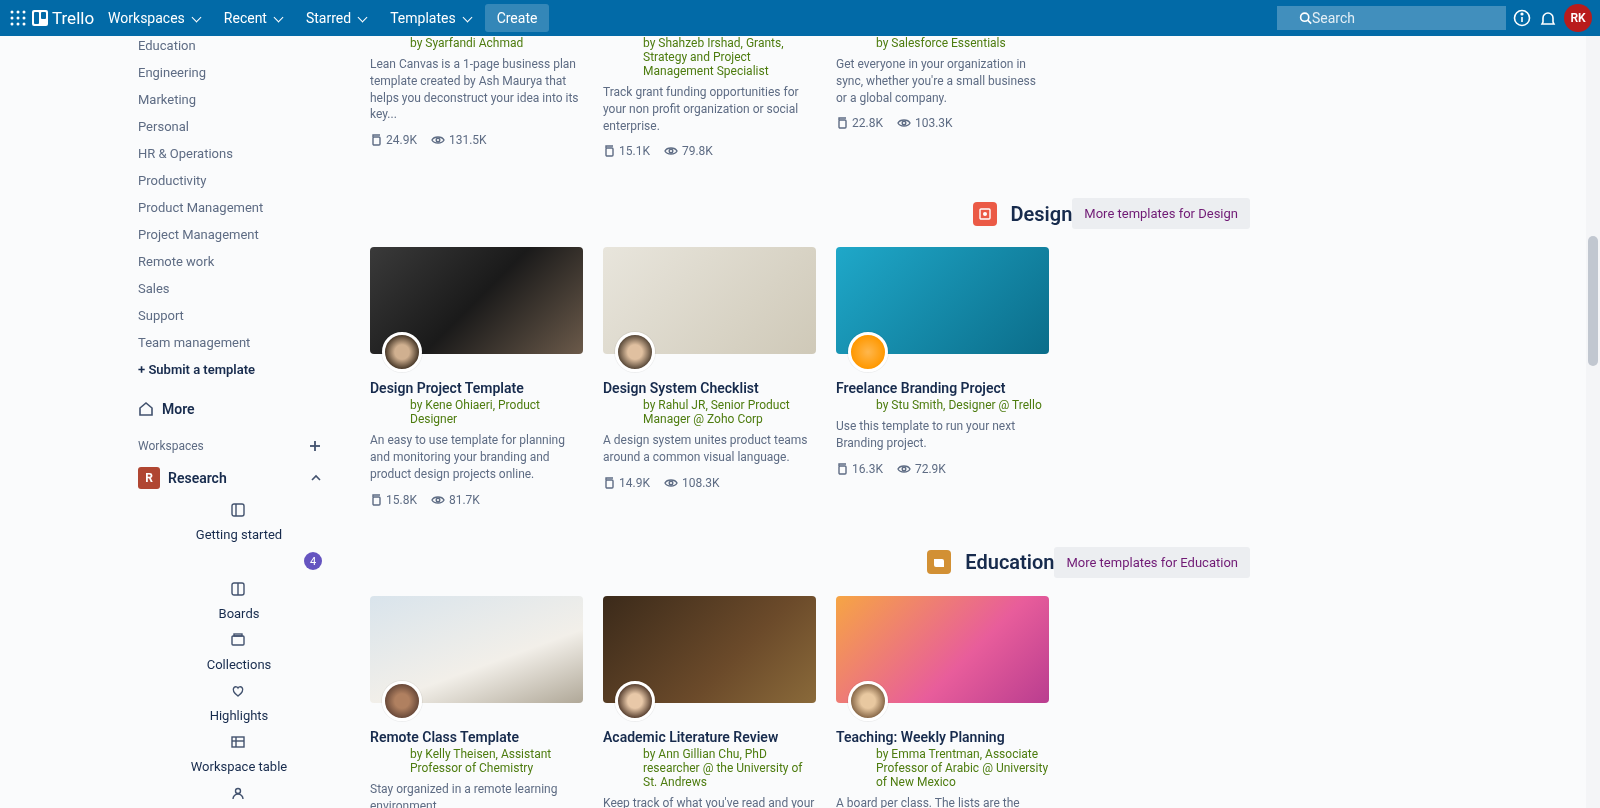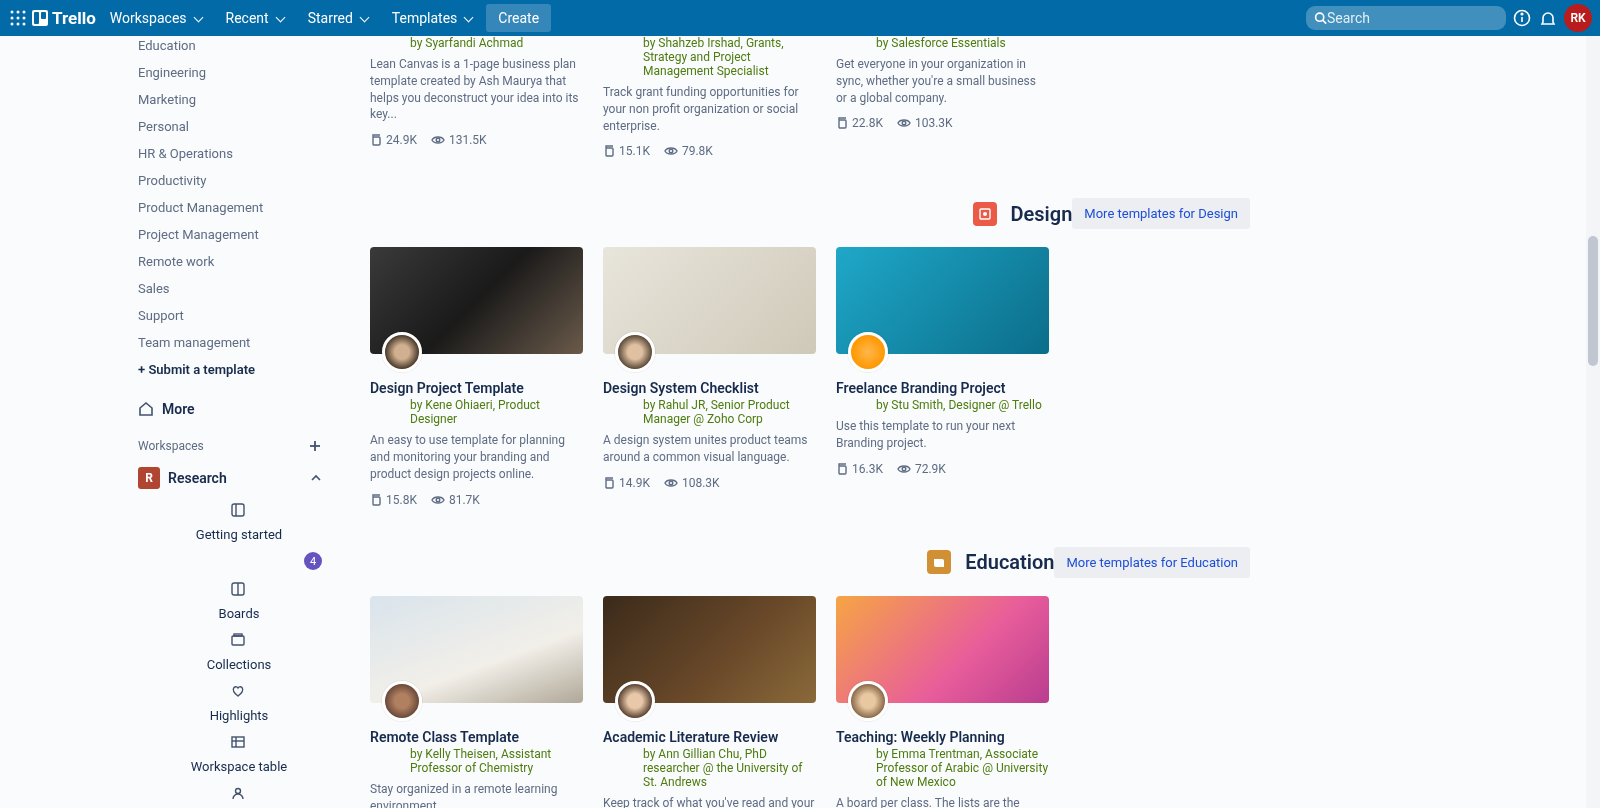--- a/index.html
+++ b/index.html
@@ -2,24 +2,24 @@
 <html><head>
 <meta charset="utf-8">
 <style>
 * { box-sizing: border-box; margin: 0; padding: 0; font-family: -apple-system, BlinkMacSystemFont, "Segoe UI", Roboto, sans-serif; }
 body { background: #fafbfc; color: #172b4d; }
 .topbar { position: fixed; top: 0; left: 0; right: 0; height: 36px; background: #026aa7; display: flex; align-items: center; padding: 0 8px; gap: 4px; z-index: 100; }
 .topbar-left { display: flex; align-items: center; gap: 4px; }
 .topbar-right { margin-left: auto; display: flex; align-items: center; gap: 6px; }
 .topbar-btn { display: flex; align-items: center; gap: 6px; padding: 6px 10px; color: #fff; font-size: 14px; cursor: pointer; border-radius: 3px; }
 .topbar-icon { width: 20px; height: 20px; display: flex; align-items: center; justify-content: center; color: #fff; cursor: pointer; }
-.brand { display: flex; align-items: center; gap: 4px; color: #fff; font-weight: 700; font-size: 17px; }
+.brand { display: flex; align-items: center; gap: 4px; color: #fff; font-weight: 400; font-size: 17px; }
 .brand svg { width: 16px; height: 16px; }
 .create-btn { background: rgba(255,255,255,.2); padding: 6px 12px; border-radius: 3px; color: #fff; font-size: 14px; cursor: pointer; }
-.search-box { display: flex; align-items: center; background: rgba(255,255,255,.25); border-radius: 9px; padding: 4px 8px; width: 200px; }
+.search-box { display: flex; align-items: center; background: rgba(255,255,255,.25); border-radius: 0; padding: 4px 22px; width: 229px; }
 .search-box input { background: none; border: none; color: #fff; outline: none; font-size: 14px; width: 100%; }
 .search-box input::placeholder { color: rgba(255,255,255,.85); }
 .avatar-badge { width: 28px; height: 28px; border-radius: 50%; background: #b91c1c; color: #fff; display: flex; align-items: center; justify-content: center; font-size: 12px; font-weight: 600; cursor: pointer; }
 .page { display: flex; padding-top: 36px; }
 .sidebar { width: 330px; padding: 0 0 0 0; flex-shrink: 0; display: flex; justify-content: flex-end; }
 .sidebar-inner { width: 200px; padding-top: 0; }
 .sidebar-item { display: block; padding: 6px 8px; font-size: 13px; color: #5e6c84; cursor: pointer; border-radius: 4px; }
 .sidebar-item.bold { font-weight: 600; color: #172b4d; }
 .sidebar-section-head { display: flex; align-items: center; justify-content: space-between; padding: 14px 8px 6px; font-size: 12px; color: #5e6c84; }
 .sidebar-home { display: flex; align-items: center; gap: 8px; padding: 8px; font-size: 14px; font-weight: 600; color: #172b4d; cursor: pointer; }
@@ -37,21 +37,21 @@
 .card-body { padding-top: 26px; }
 .card-title { font-size: 14px; font-weight: 600; color: #172b4d; margin-bottom: 2px; }
 .card-author { font-size: 12px; color: #4d7c0f; margin-bottom: 6px; padding-left: 40px; }
 .card-desc { font-size: 12px; color: #5e6c84; line-height: 1.4; margin-bottom: 10px; }
 .card-stats { display: flex; gap: 14px; font-size: 12px; color: #5e6c84; }
 .card-stats span { display: flex; align-items: center; gap: 4px; }
 .section-head { display: flex; align-items: center; justify-content: flex-end; margin: 13px 0 18px 0; }
 .section-head-left { display: flex; align-items: center; gap: 14px; }
 .section-icon { width: 24px; height: 24px; border-radius: 4px; display: flex; align-items: center; justify-content: center; color: #fff; font-size: 14px; }
 .section-title { font-size: 20px; font-weight: 600; color: #172b4d; }
-.more-btn { background: rgba(9,30,66,.06); padding: 8px 12px; border-radius: 3px; font-size: 13px; color: #1d4ed8; cursor: pointer; }
+.more-btn { background: rgba(9,30,66,.06); padding: 8px 12px; border-radius: 3px; font-size: 13px; color: #701a75; cursor: pointer; }
 .chevron::after { content: ""; display: inline-block; width: 6px; height: 6px; border-right: 1.5px solid currentColor; border-bottom: 1.5px solid currentColor; transform: rotate(45deg); margin-left: 2px; vertical-align: 2px; }
 .plus-ic { cursor: pointer; color: #42526e; }
 .vscroll { position: fixed; right: 0; top: 36px; bottom: 0; width: 14px; background: #f4f5f7; }
 .vscroll-thumb { position: absolute; left: 2px; right: 2px; background: #c1c7d0; border-radius: 5px; }
 .img-a { background: linear-gradient(135deg,#3a3a3a 0%, #1a1a1a 50%, #6b5a4a 100%); }
 .img-b { background: linear-gradient(135deg,#e8e5dc 0%, #cfc9b8 100%); }
 .img-c { background: linear-gradient(135deg,#1fa8c9 0%, #0b6d8a 100%); }
 .img-d { background: linear-gradient(160deg,#d9e4ec 0%, #f2efe9 60%, #b0a898 100%); }
 .img-e { background: linear-gradient(135deg,#3b2a1a 0%, #6b4a2a 60%, #8a6a3a 100%); }
 .img-f { background: linear-gradient(135deg,#f6a544 0%, #e85d9b 60%, #b93d8f 100%); }

